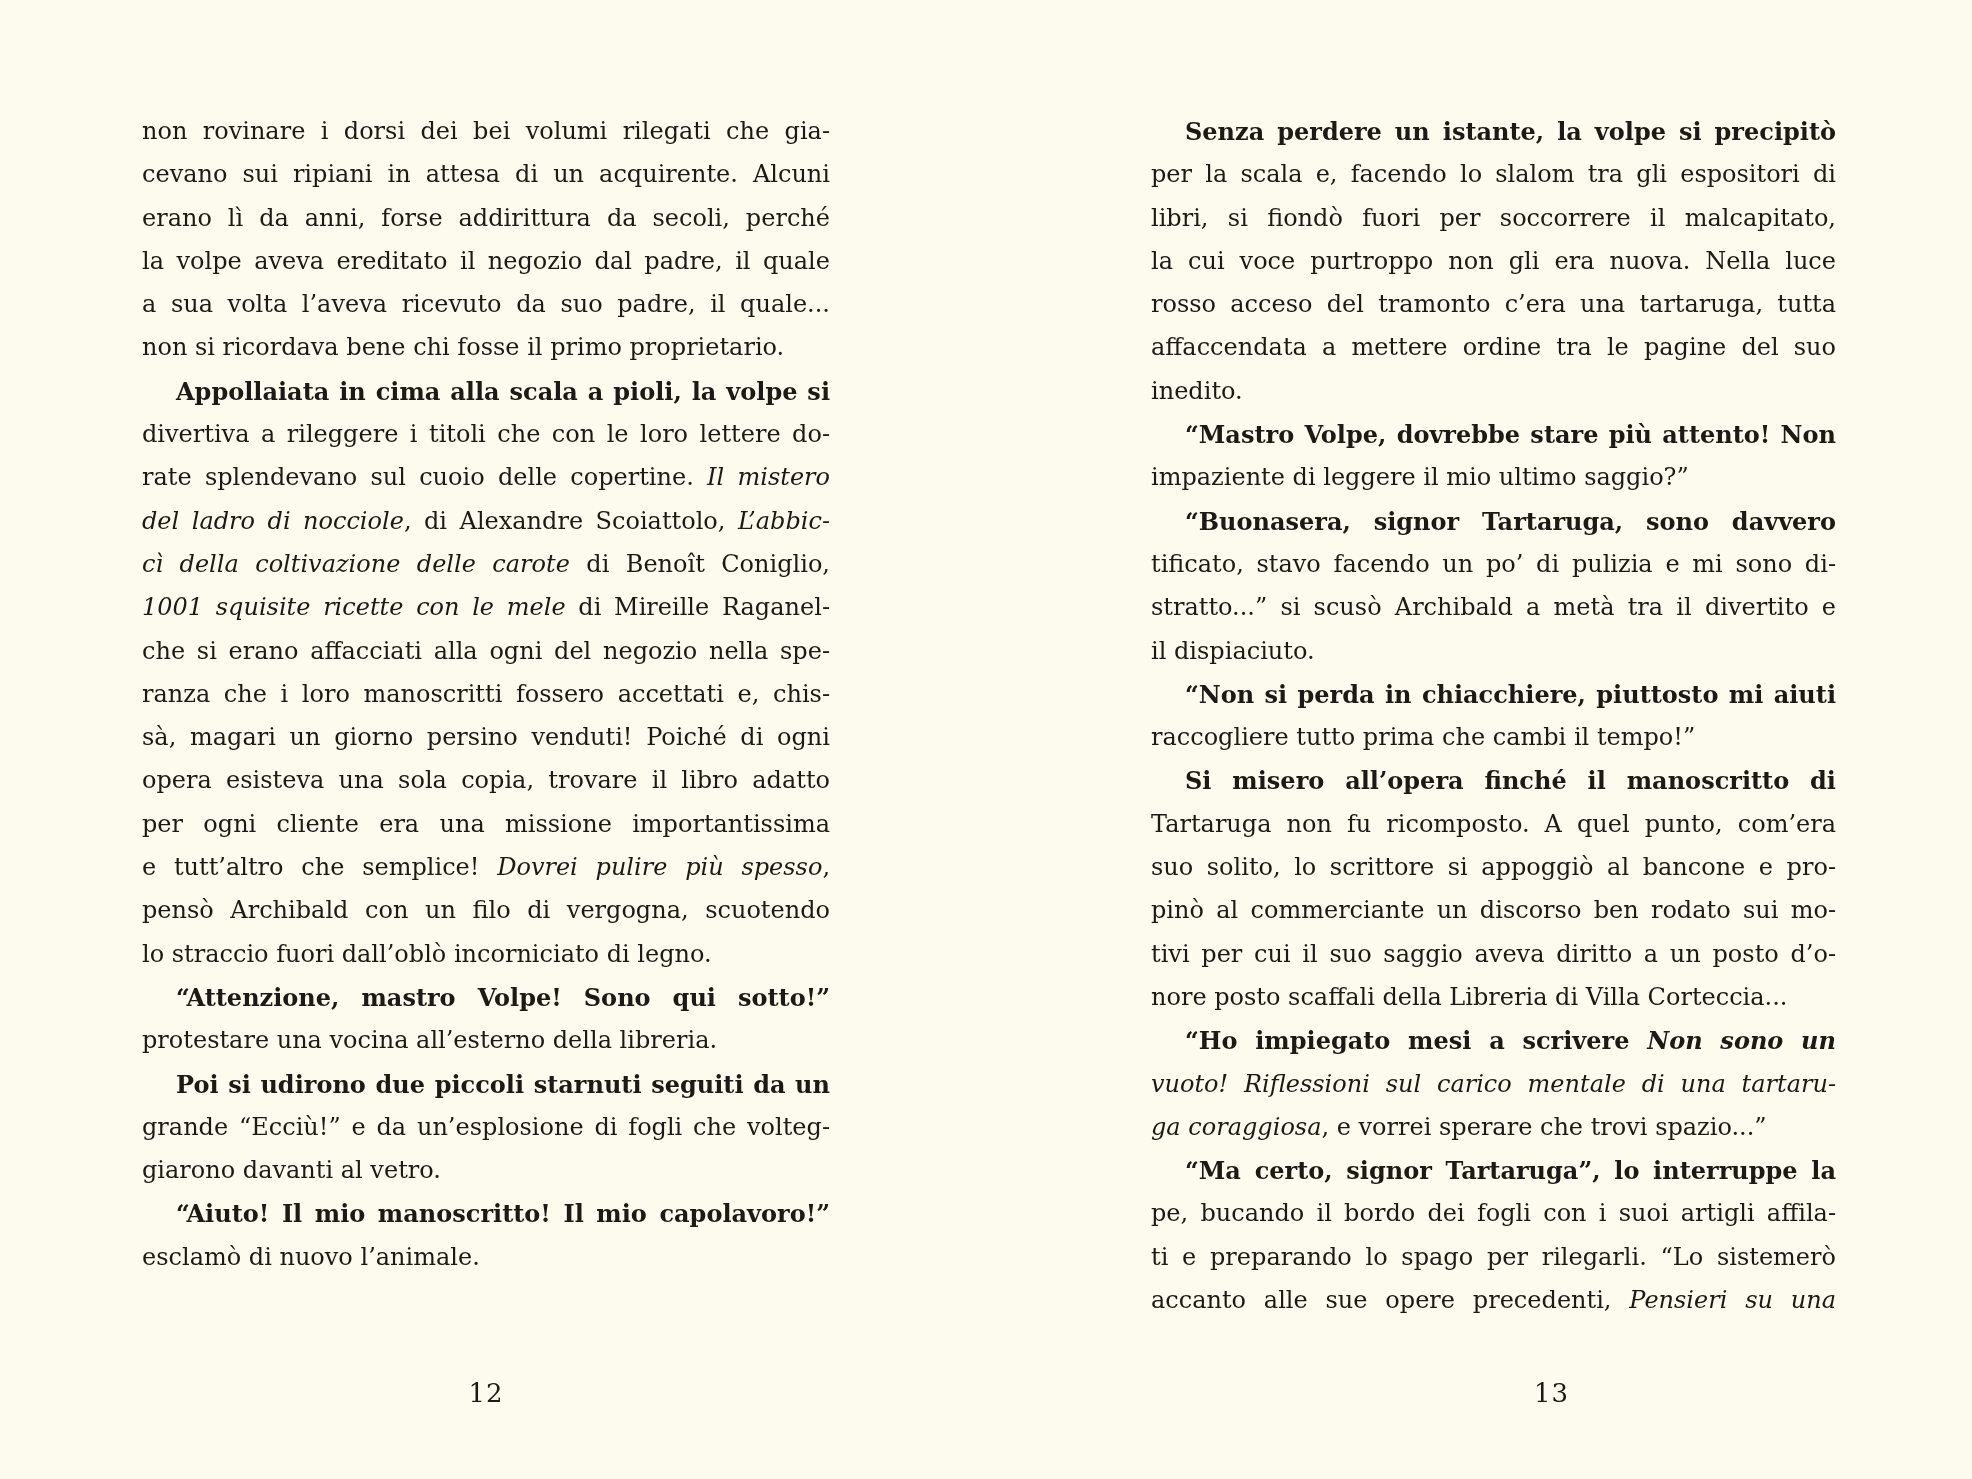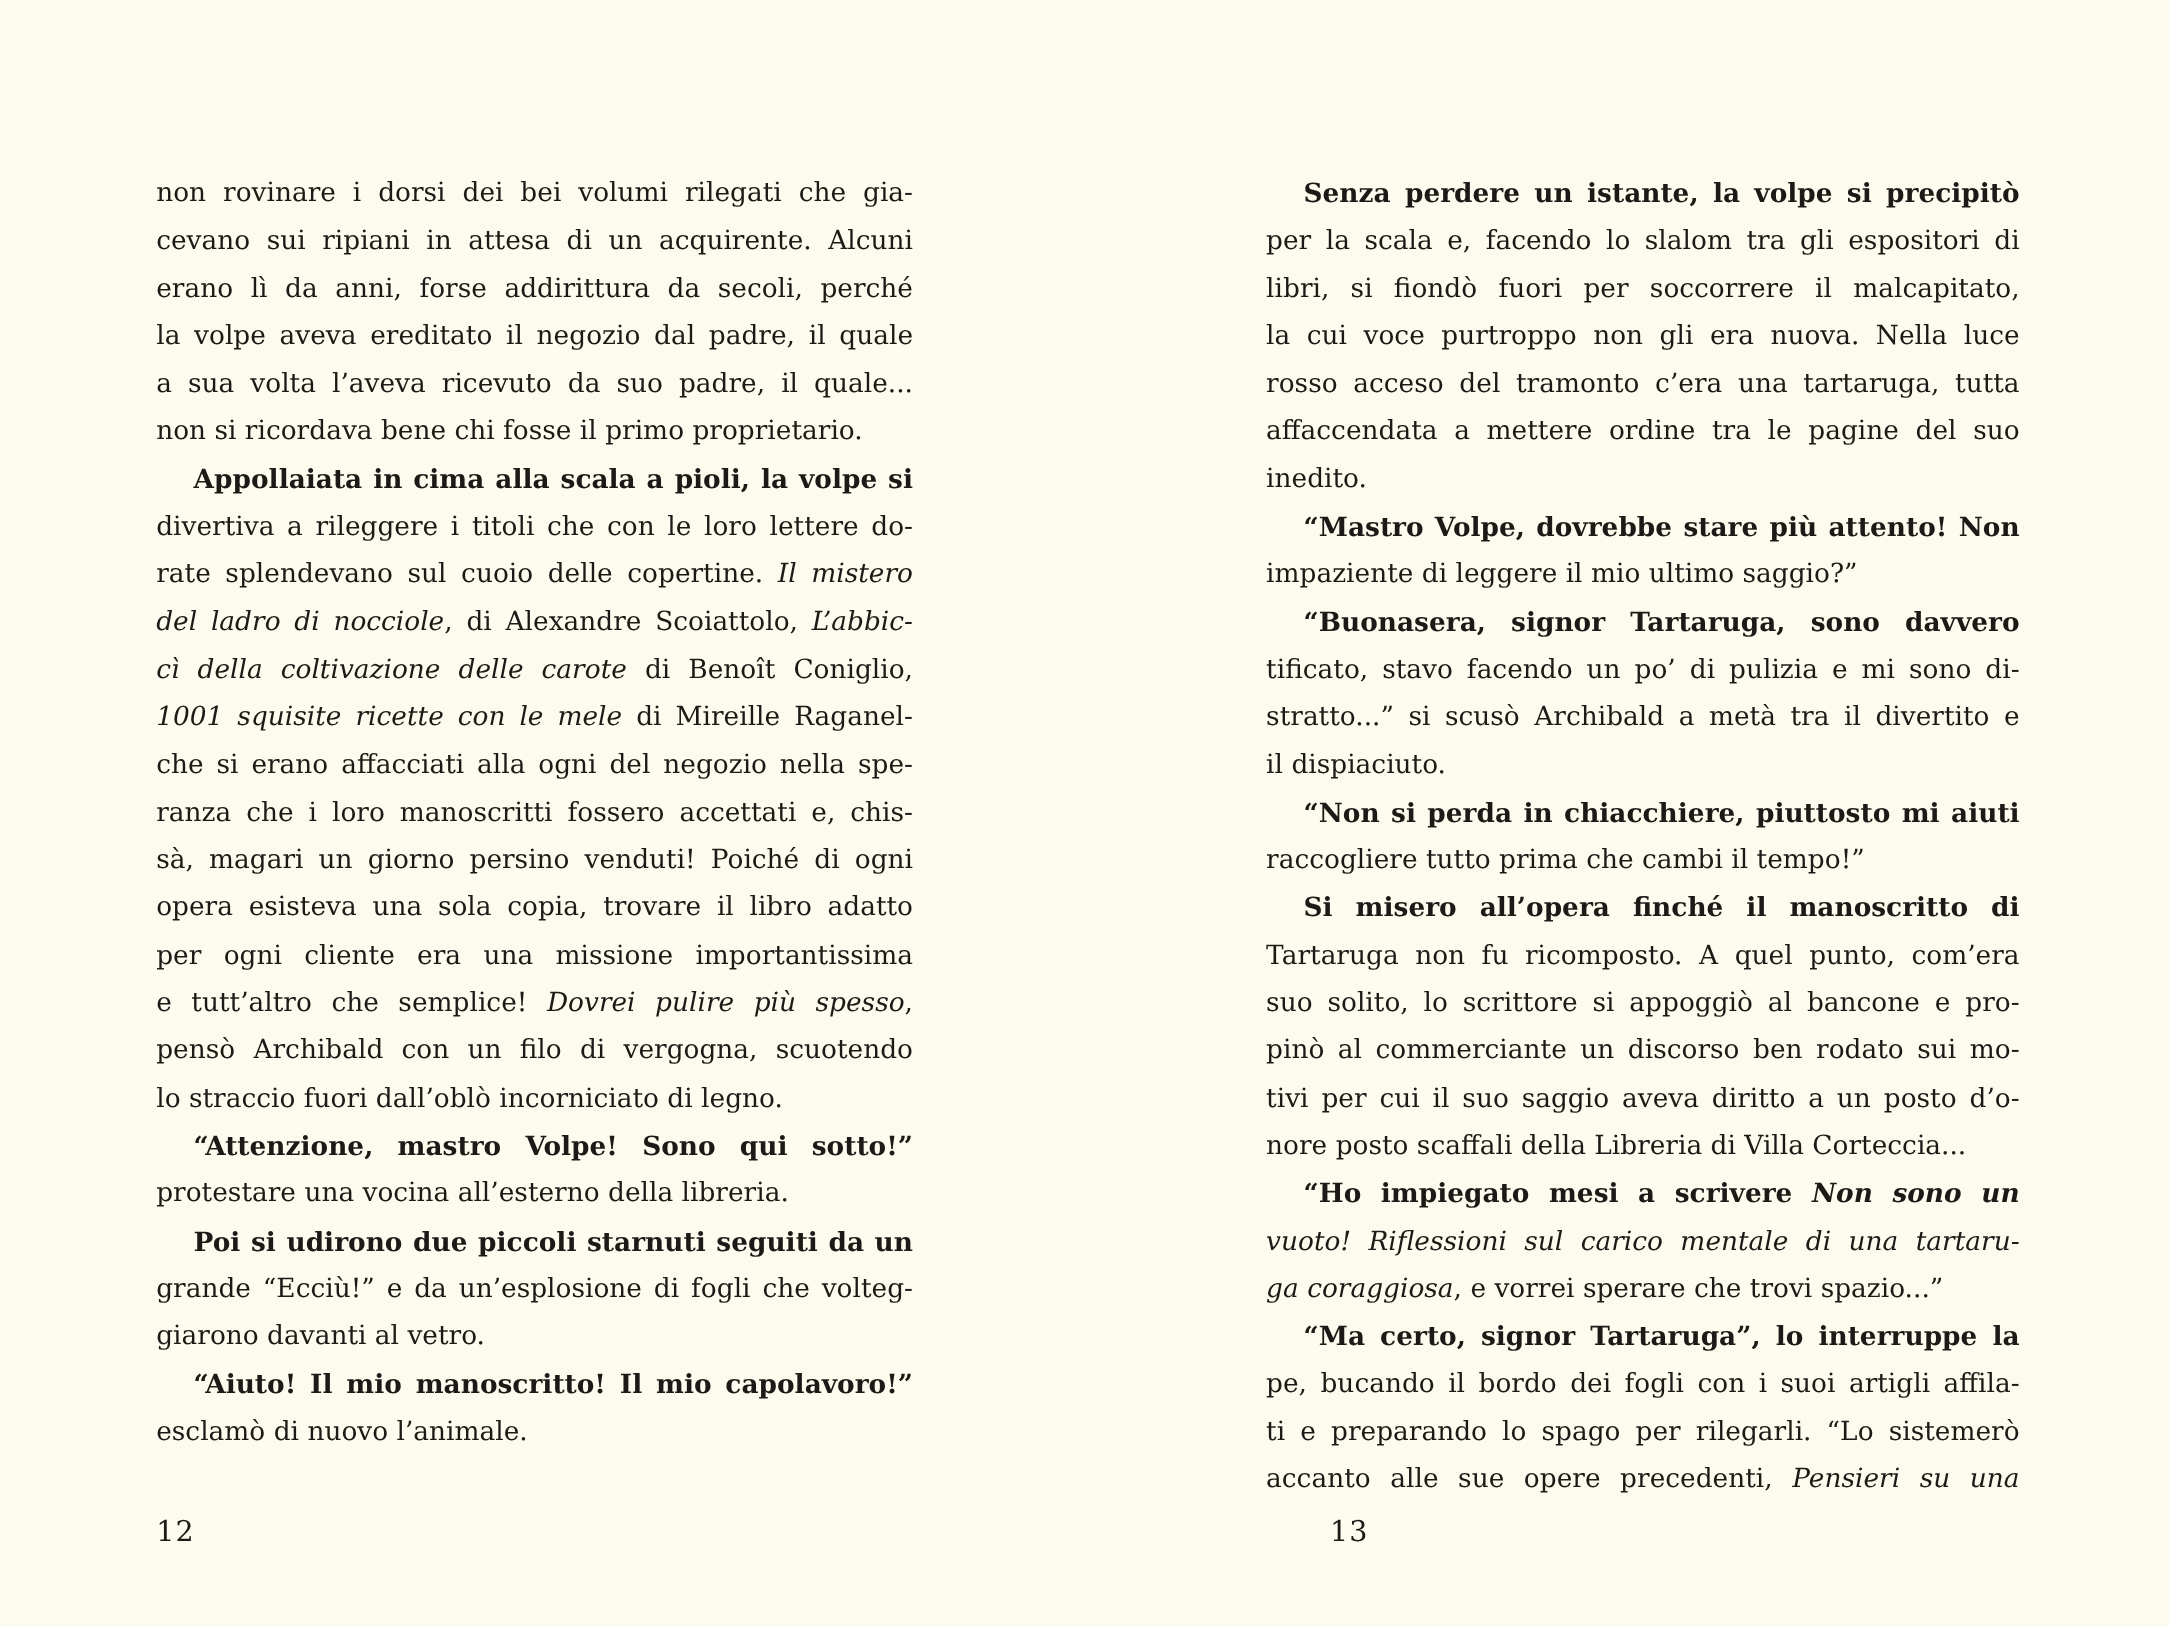--- a/index.html
+++ b/index.html
@@ -15,41 +15,41 @@
     font-family: "DejaVu Serif", "Liberation Serif", serif;
     color: #1b1a16;
   }
   .spread {
     position: absolute;
     inset: 0;
   }
   .text-block {
     position: absolute;
     top: 110px;
-    margin-top: 44px;
   }
   .text-block.left  { left: 142px;  width: 688px; }
   .text-block.right { left: 1151px; width: 685px; }
   .line {
     font-size: 24px;
     line-height: 43.3px;
     height: 43.3px;
     overflow: hidden;
     text-align: justify;
     text-align-last: justify;
     white-space: normal;
     hyphens: none;
   }
   .line.no-just { text-align-last: left; }
   .line.indent  { text-indent: 34px; font-weight: bold; }
   .line .it     { font-style: italic; }
   .folio {
     position: absolute;
     top: 1378px;
     font-size: 26px;
+    text-align: center;
     letter-spacing: 1px;
   }
   .folio.left  { left: 142px;  width: 688px; }
   .folio.right { left: 1209px; width: 685px; }
 </style>
 </head>
 <body>
 
 <div class="spread">
 

